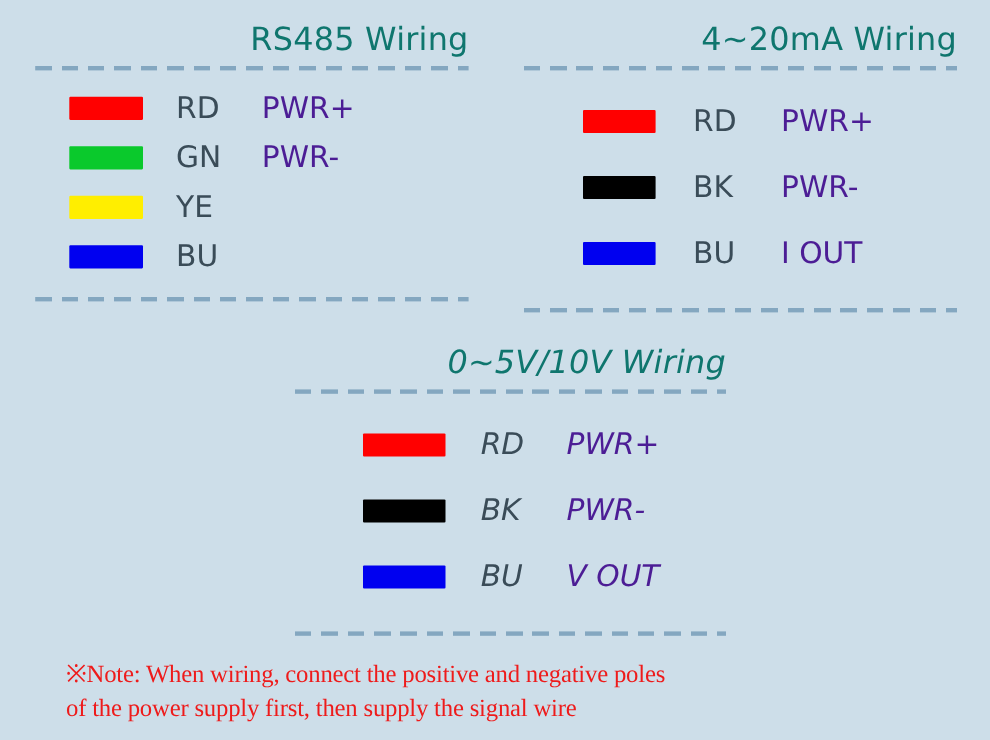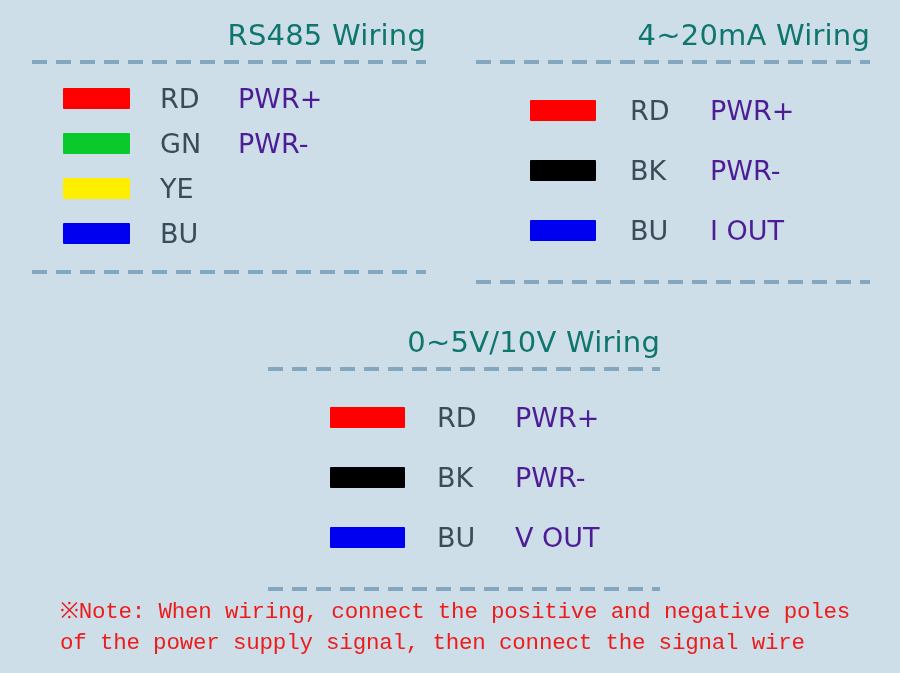--- a/index.html
+++ b/index.html
@@ -101,39 +101,40 @@
   }
   #block-420ma .rows { padding-top: 16px; padding-bottom: 20px; }
   #block-420ma .wire-row { height: 60px; padding-left: 54px; }
   #block-420ma .swatch { width: 66px; height: 21px; }
   #block-420ma .code-label { width: 80px; margin-left: 34px; }
   #block-420ma .func-label { margin-left: 0px; }
 
   
   #block-05v {
     left: 268px;
-    top: 325px;
+    top: 312px;
     width: 392px;
+    font-style: italic;
   }
   #block-05v .rows { padding-top: 16px; padding-bottom: 20px; }
   #block-05v .wire-row { height: 60px; padding-left: 62px; }
   #block-05v .swatch { width: 75px; height: 21px; }
   #block-05v .code-label { width: 78px; margin-left: 32px; }
   #block-05v .func-label { margin-left: 0px; }
 
   
   #wiring-note {
     position: absolute;
     left: 60px;
     top: 597px;
     width: 790px;
     color: #ee1b1b;
     font-size: 22.5px;
     line-height: 31px;
-    font-family: Liberation Mono, monospace;
+    font-family: Liberation Serif, serif;
     letter-spacing: -0.2px;
   }
   #wiring-note .note-line { display: block; white-space: nowrap; }
 </style>
 </head>
 <body>
 
 <div class="canvas">
 
   <div class="wiring-block" id="block-rs485">
@@ -216,16 +217,16 @@
         <span class="code-label">BU</span>
         <span class="func-label">V OUT</span>
       </div>
 
     </div>
     <div class="divider divider-bottom"></div>
   </div>
 
   <div id="wiring-note">
     <span class="note-line">※Note: When wiring, connect the positive and negative poles</span>
-    <span class="note-line">of the power supply signal, then connect the signal wire</span>
+    <span class="note-line">of the power supply first, then supply the signal wire</span>
   </div>
 
 </div>
 
 </body></html>

